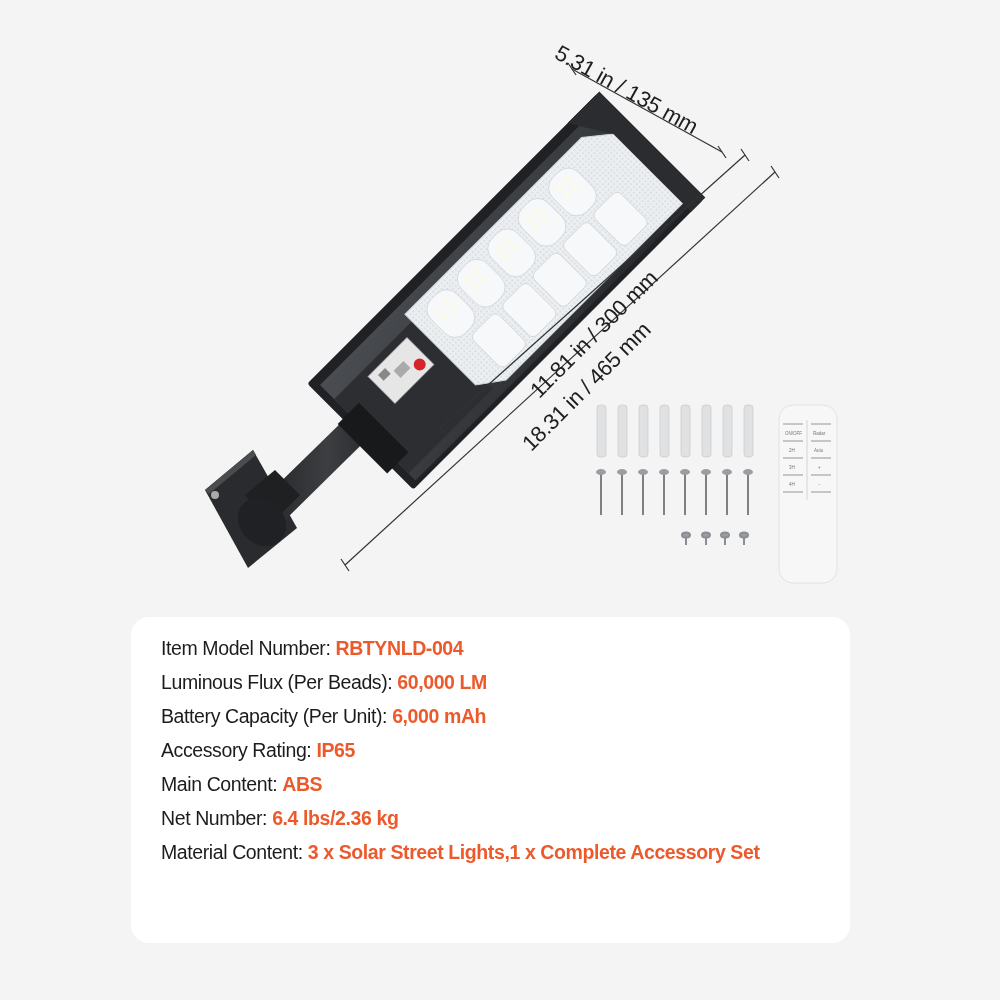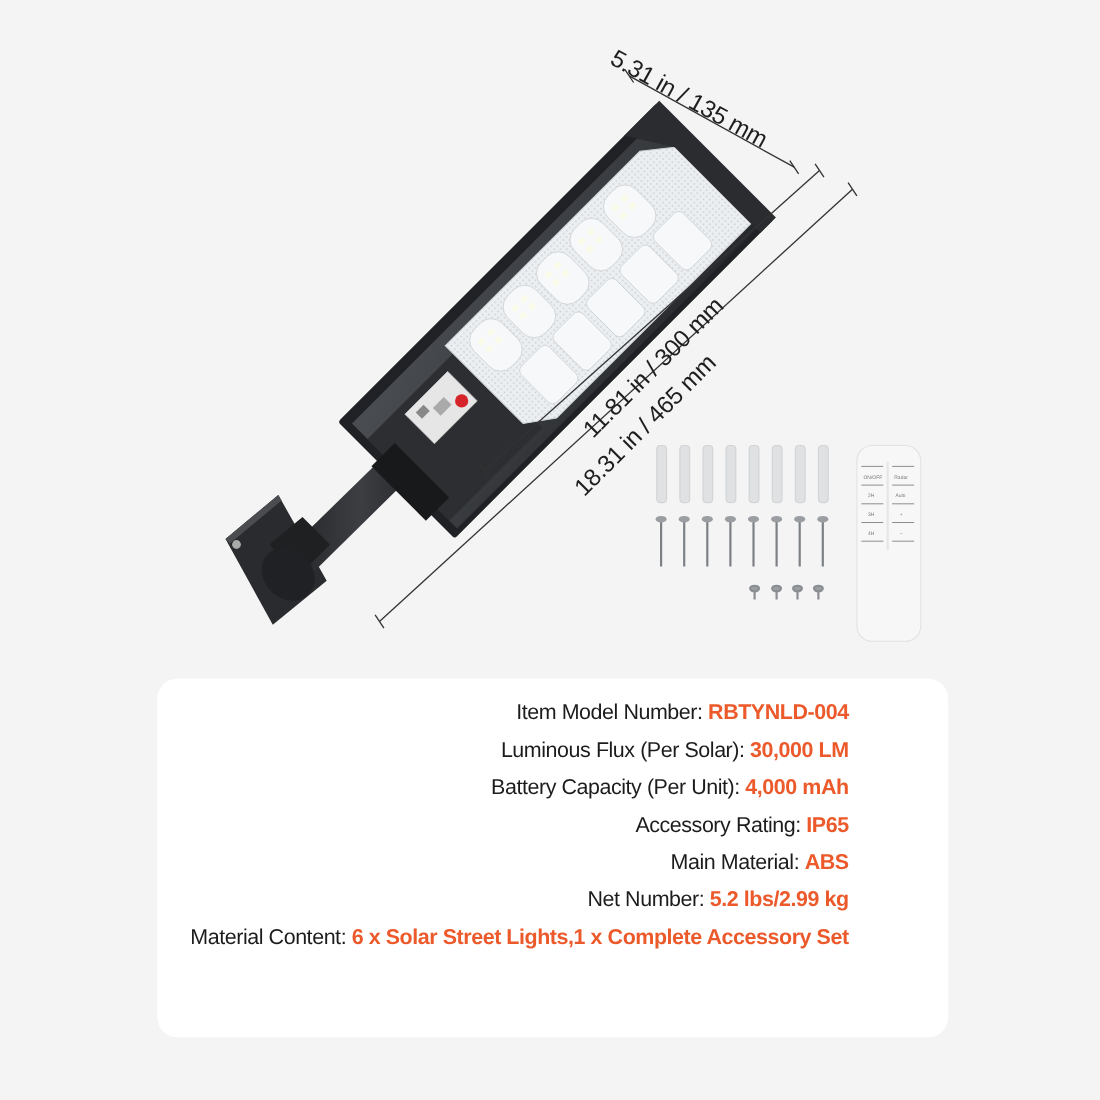--- a/index.html
+++ b/index.html
@@ -15,25 +15,24 @@
       position: absolute;
       font-family: "Liberation Sans", "DejaVu Sans", sans-serif;
       color: #1e1e1e;
       font-size: 22px;
       white-space: nowrap;
       transform-origin: left top;
       letter-spacing: -0.3px;
     }
     .card {
       position: absolute;
-      left: 143px; top: 617px;
+      left: 131px; top: 617px;
       width: 719px; height: 326px;
       background: #ffffff;
       border-radius: 18px;
-      text-align: right;
     }
     .spec-list { position: absolute; left: 30px; top: 14px; margin: 0; padding: 0; list-style: none; }
     .spec-row {
       height: 34px; line-height: 34px;
       font-size: 19.5px;
       color: #1c1c1c;
       white-space: nowrap;
       letter-spacing: -0.4px;
     }
     .spec-row .value { color: #ec5a2c; font-weight: bold; }
@@ -210,20 +209,20 @@
   </svg>
 
   <div class="dim-label" style="left:563px; top:40px; transform: rotate(29deg);">5.31 in / 135 mm</div>
   <div class="dim-label" style="left:525px; top:385px; transform: rotate(-45deg);">11.81 in / 300 mm</div>
   <div class="dim-label" style="left:517px; top:438px; transform: rotate(-45deg);">18.31 in / 465 mm</div>
 </div>
 
 <div class="card">
   <ul class="spec-list">
     <li class="spec-row"><span>Item Model Number: </span><span class="value">RBTYNLD-004</span></li>
-    <li class="spec-row"><span>Luminous Flux (Per Solar): </span><span class="value">30,000 LM</span></li>
-    <li class="spec-row"><span>Battery Capacity (Per Unit): </span><span class="value">4,000 mAh</span></li>
+    <li class="spec-row"><span>Luminous Flux (Per Beads): </span><span class="value">60,000 LM</span></li>
+    <li class="spec-row"><span>Battery Capacity (Per Unit): </span><span class="value">6,000 mAh</span></li>
     <li class="spec-row"><span>Accessory Rating: </span><span class="value">IP65</span></li>
-    <li class="spec-row"><span>Main Material: </span><span class="value">ABS</span></li>
-    <li class="spec-row"><span>Net Number: </span><span class="value">5.2 lbs/2.99 kg</span></li>
-    <li class="spec-row"><span>Material Content: </span><span class="value">6 x Solar Street Lights,1 x Complete Accessory Set</span></li>
+    <li class="spec-row"><span>Main Content: </span><span class="value">ABS</span></li>
+    <li class="spec-row"><span>Net Number: </span><span class="value">6.4 lbs/2.36 kg</span></li>
+    <li class="spec-row"><span>Material Content: </span><span class="value">3 x Solar Street Lights,1 x Complete Accessory Set</span></li>
   </ul>
 </div>
 
 </body></html>

